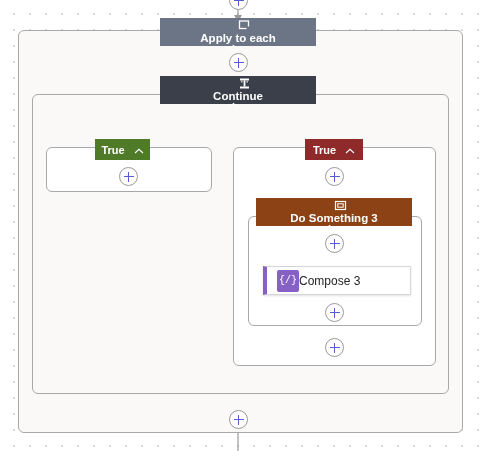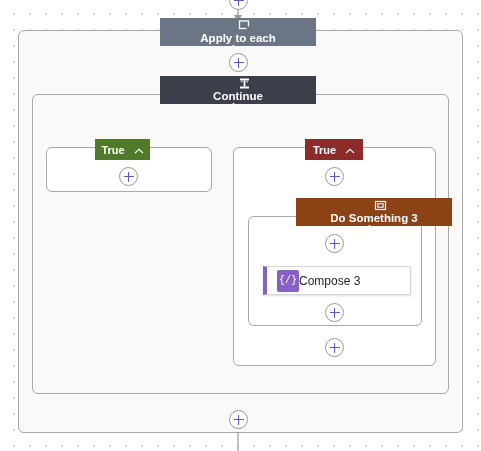--- a/index.html
+++ b/index.html
@@ -186,21 +186,21 @@
 
   <div class="branch" style="left:305px;top:139px;width:58px;height:21px;background:#8e2a2a;">
     <span class="blabel">True</span>
     <span>
       <svg width="10" height="6" viewBox="0 0 10 6">
           <path d="M1,5 L5,1.3 L9,5" fill="none" stroke="#ffffff" stroke-width="1.1"></path>
         </svg>
     </span>
   </div>
 
-  <div class="card" style="left:256px;top:198px;width:156px;height:28px;background:#8c4215;margin-left:40px;">
+  <div class="card" style="left:256px;top:198px;width:156px;height:28px;background:#8c4215;">
     <span class="ic">
       <svg width="13" height="13" viewBox="0 0 13 13">
         <rect x="1.5" y="2.5" width="10" height="8" fill="none" stroke="#ffffff" stroke-width="1.2"></rect>
         <rect x="3.8" y="4.8" width="5.4" height="3.4" fill="none" stroke="#ffffff" stroke-width="1"></rect>
       </svg>
     </span>
     <span class="ttl">Do Something 3</span>
     <span class="chev">
       <svg width="11" height="7" viewBox="0 0 11 7">
           <path d="M1,6 L5.5,1.5 L10,6" fill="none" stroke="#ffffff" stroke-width="1.2"></path>

